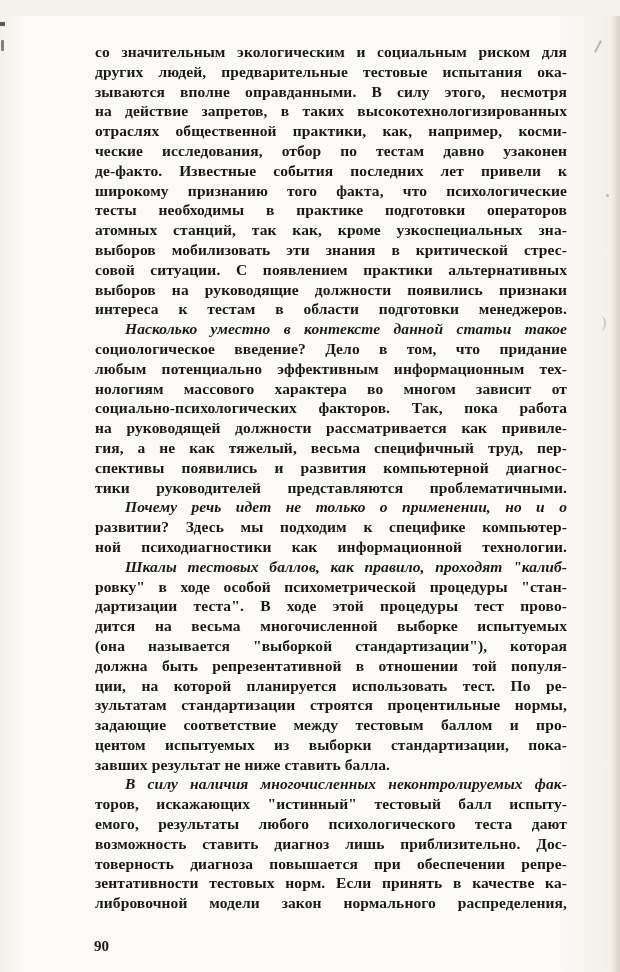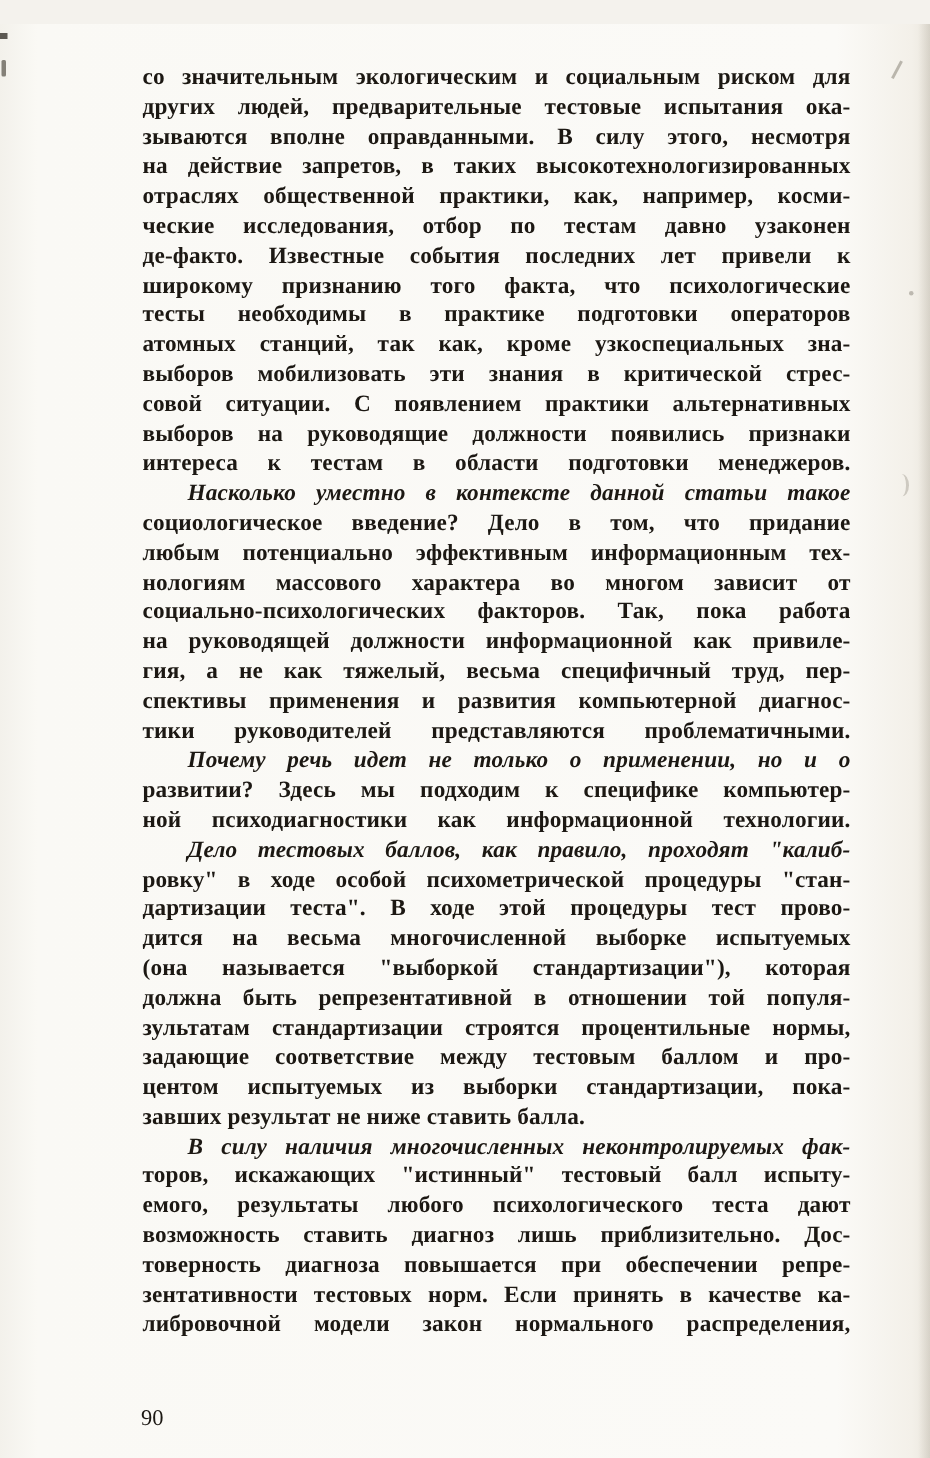--- a/index.html
+++ b/index.html
@@ -37,21 +37,21 @@
     text-align-last: justify;
     white-space: normal;
   }
   .line.indent { padding-left: 30px; font-style: italic; }
   .line.last-flush { text-align-last: left; }
   .page-number {
     position: absolute;
     left: 94px;
     top: 922px;
     font-size: 15px;
-    font-weight: 400;
+    font-weight: 700;
     color: #1c1813;
   }
   
   .artifact { position: absolute; pointer-events: none; }
   .artifact-a { left: 0; top: 6px; width: 5px; height: 4px; background: #2a261f; opacity: .75; }
   .artifact-b { left: 1px; top: 24px; width: 3px; height: 11px; background: #3a352c; opacity: .6; border-radius: 1px; }
   .artifact-c { left: 597px; top: 24px; width: 2px; height: 13px; background: #9a958a; transform: rotate(28deg); opacity: .65; }
   .artifact-d { left: 606px; top: 178px; width: 3px; height: 3px; background: #9a958a; border-radius: 50%; opacity: .6; }
   .artifact-e { left: 596px; top: 300px; width: 8px; height: 15px; border-right: 2px solid #a9a499; border-radius: 50%; opacity: .5; }
   .artifact-f { left: 612px; top: 0; width: 8px; height: 972px; background: linear-gradient(90deg, rgba(120,112,96,0) 0%, rgba(120,112,96,.18) 100%); }
@@ -83,37 +83,38 @@
         <div class="line">совой ситуации. С появлением практики альтернативных</div>
         <div class="line">выборов на руководящие должности появились признаки</div>
         <div class="line">интереса к тестам в области подготовки менеджеров.</div>
       </div>
       <div class="para">
         <div class="line indent">Насколько уместно в контексте данной статьи такое</div>
         <div class="line">социологическое введение? Дело в том, что придание</div>
         <div class="line">любым потенциально эффективным информационным тех-</div>
         <div class="line">нологиям массового характера во многом зависит от</div>
         <div class="line">социально-психологических факторов. Так, пока работа</div>
-        <div class="line">на руководящей должности информационной как привиле-</div>
+        <div class="line">на руководящей должности рассматривается как привиле-</div>
         <div class="line">гия, а не как тяжелый, весьма специфичный труд, пер-</div>
-        <div class="line">спективы применения и развития компьютерной диагнос-</div>
+        <div class="line">спективы появились и развития компьютерной диагнос-</div>
         <div class="line">тики руководителей представляются проблематичными.</div>
       </div>
       <div class="para">
         <div class="line indent">Почему речь идет не только о применении, но и о</div>
         <div class="line">развитии? Здесь мы подходим к специфике компьютер-</div>
         <div class="line">ной психодиагностики как информационной технологии.</div>
       </div>
       <div class="para">
-        <div class="line indent">Дело тестовых баллов, как правило, проходят "калиб-</div>
+        <div class="line indent">Шкалы тестовых баллов, как правило, проходят "калиб-</div>
         <div class="line">ровку" в ходе особой психометрической процедуры "стан-</div>
         <div class="line">дартизации теста". В ходе этой процедуры тест прово-</div>
         <div class="line">дится на весьма многочисленной выборке испытуемых</div>
         <div class="line">(она называется "выборкой стандартизации"), которая</div>
         <div class="line">должна быть репрезентативной в отношении той популя-</div>
+        <div class="line">ции, на которой планируется использовать тест. По ре-</div>
         <div class="line">зультатам стандартизации строятся процентильные нормы,</div>
         <div class="line">задающие соответствие между тестовым баллом и про-</div>
         <div class="line">центом испытуемых из выборки стандартизации, пока-</div>
         <div class="line last-flush">завших результат не ниже ставить балла.</div>
       </div>
       <div class="para">
         <div class="line indent">В силу наличия многочисленных неконтролируемых фак-</div>
         <div class="line">торов, искажающих "истинный" тестовый балл испыту-</div>
         <div class="line">емого, результаты любого психологического теста дают</div>
         <div class="line">возможность ставить диагноз лишь приблизительно. Дос-</div>

